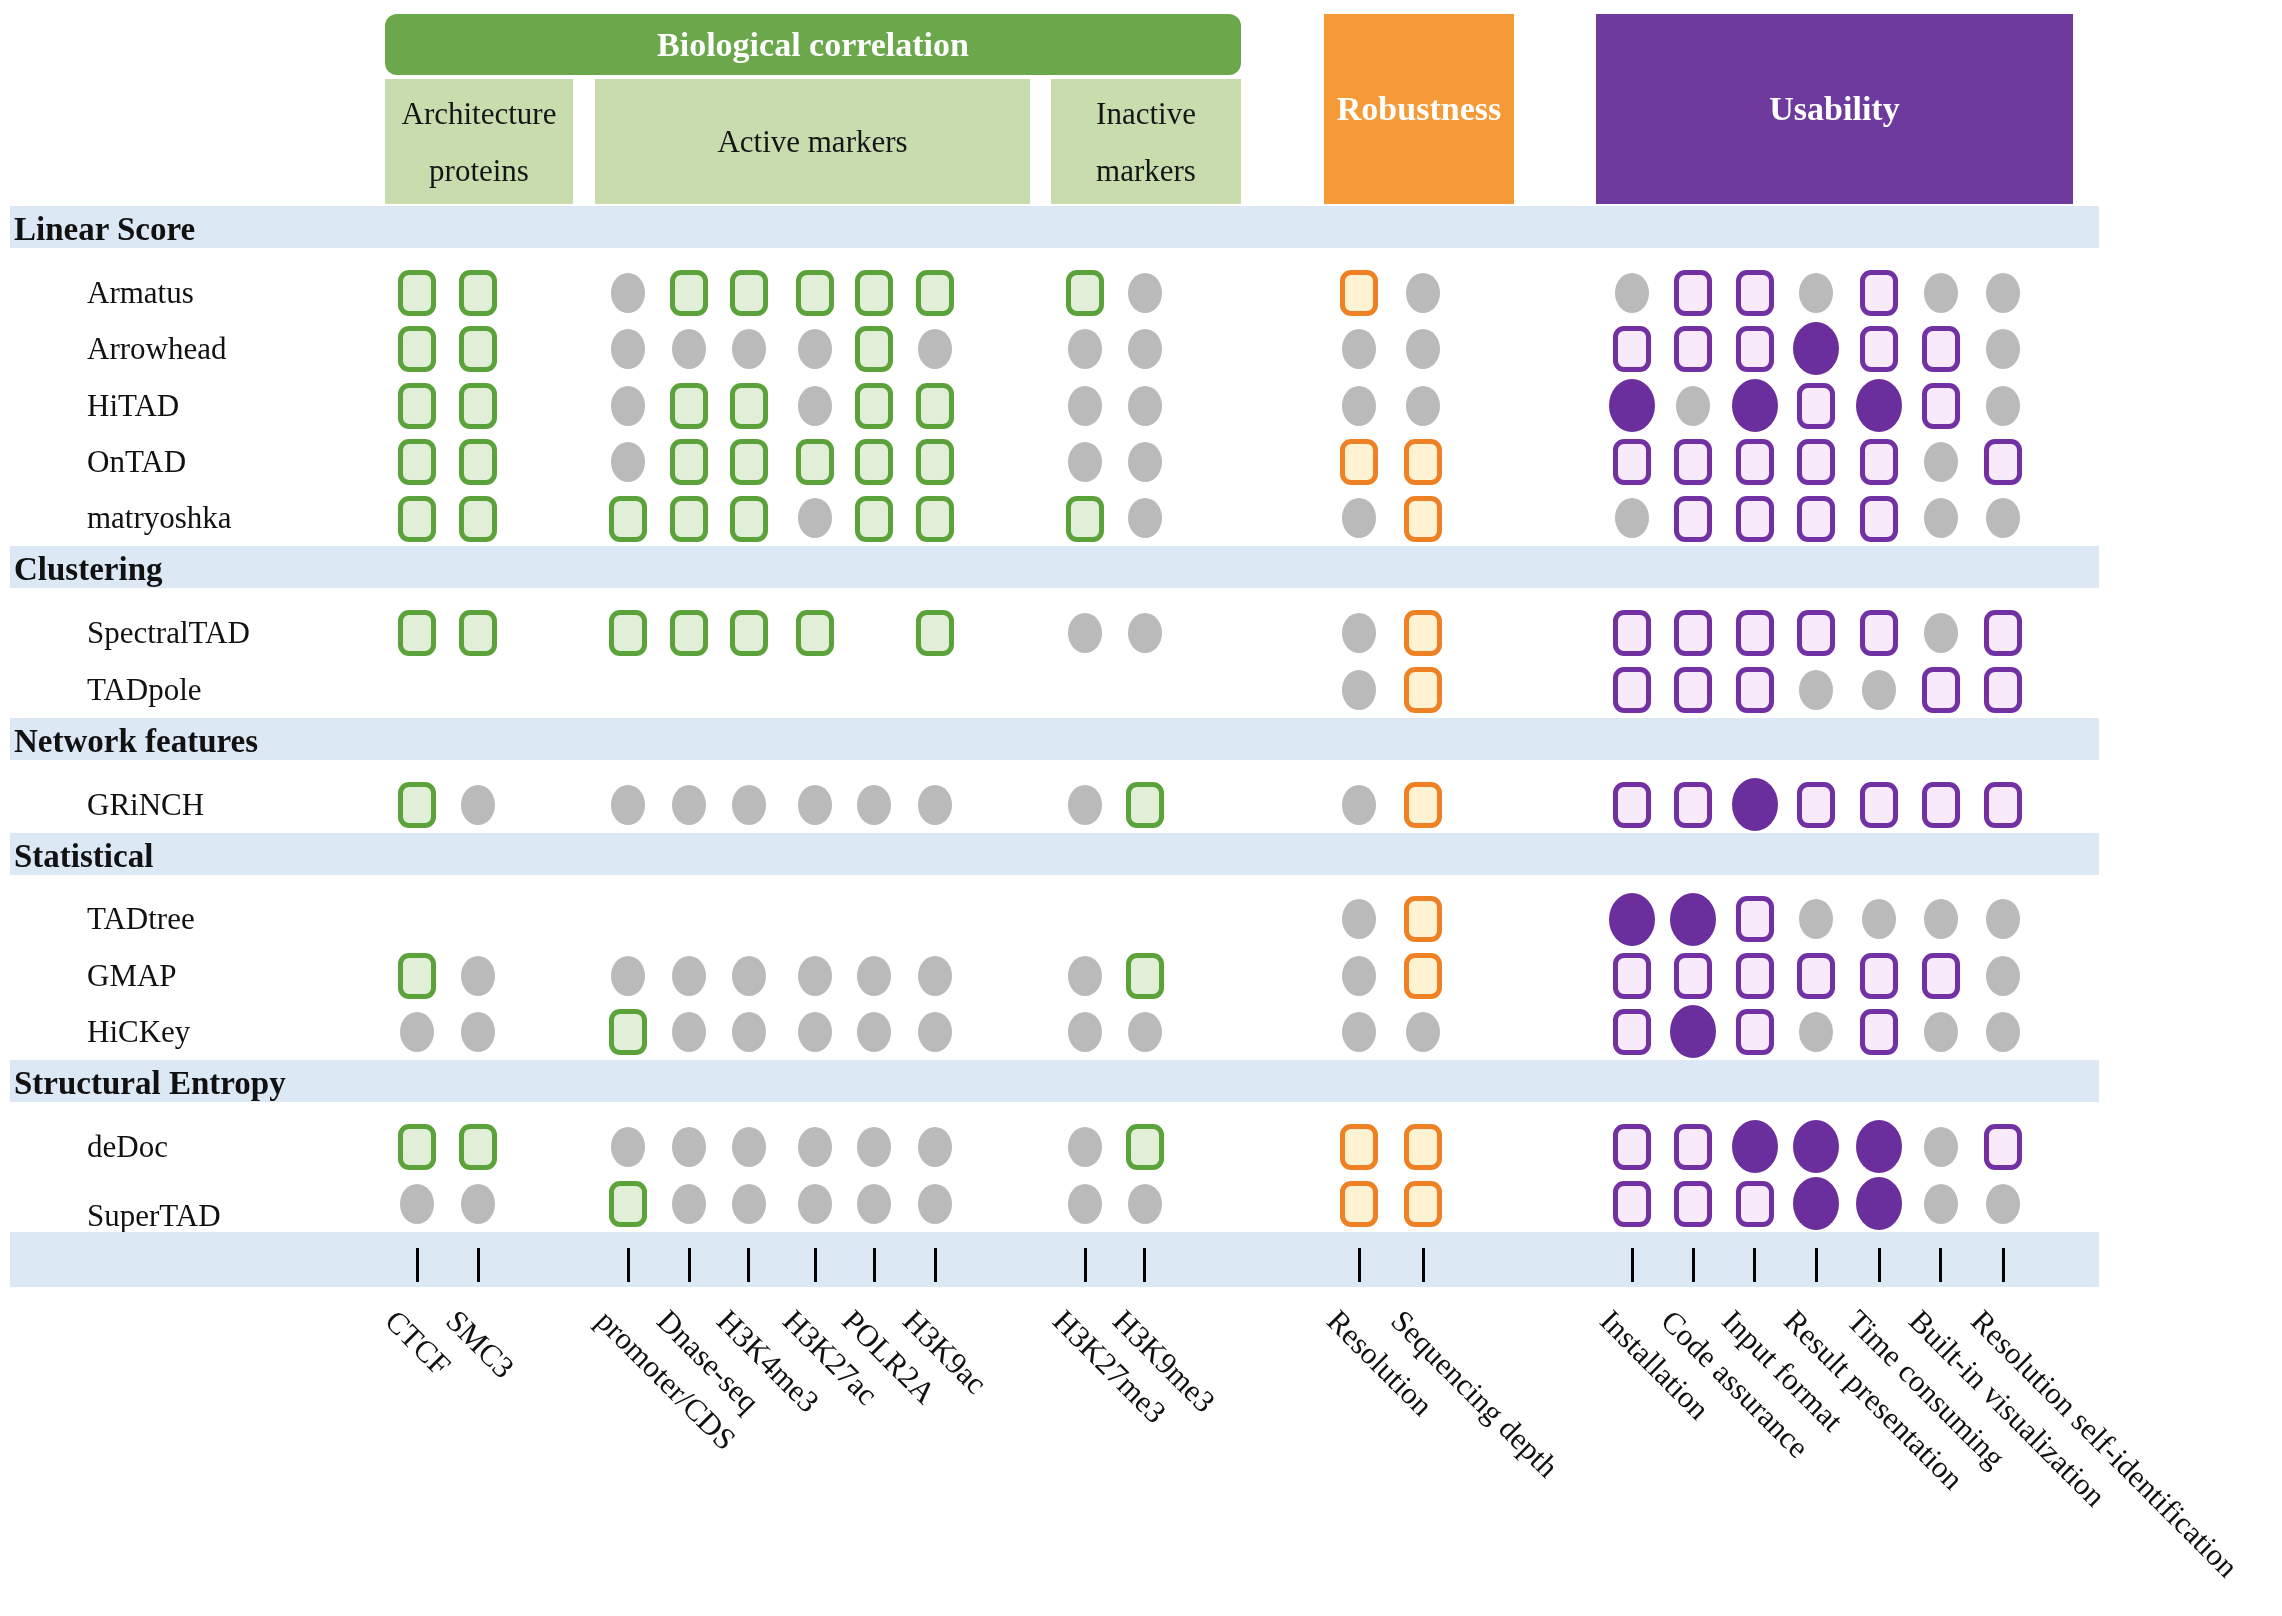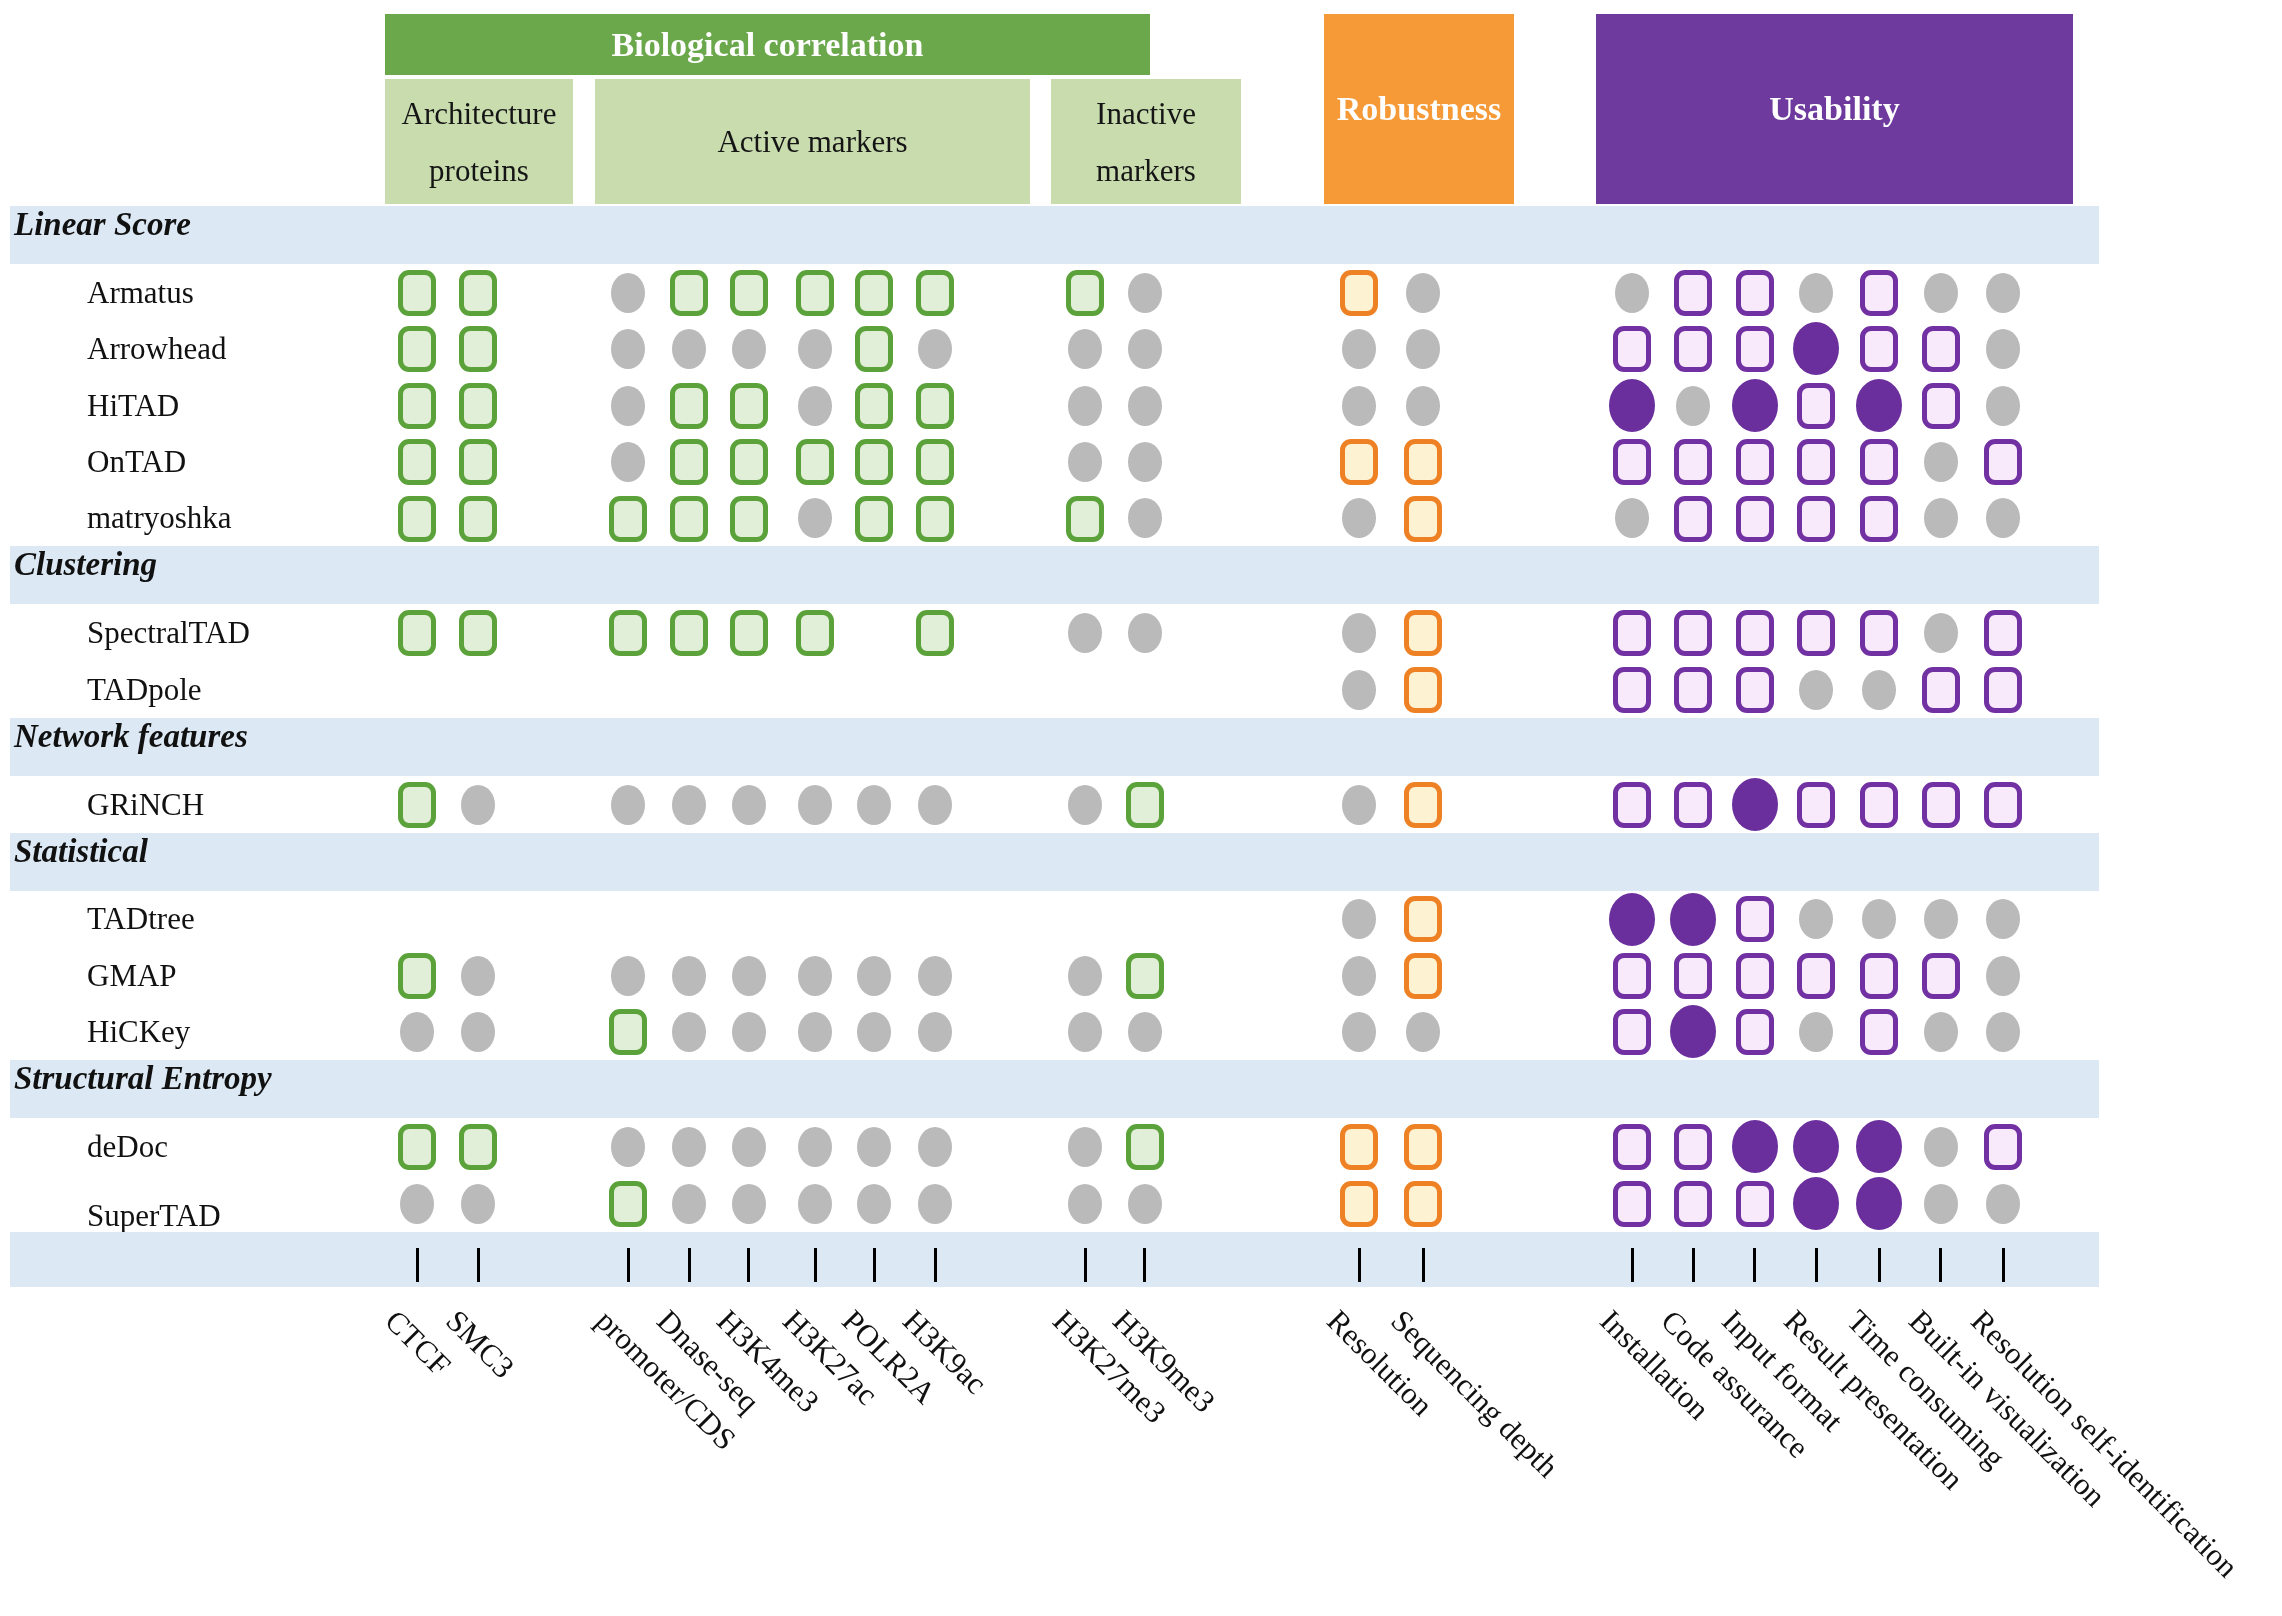--- a/index.html
+++ b/index.html
@@ -8,30 +8,30 @@
     font-family:"Liberation Serif","DejaVu Serif",serif; color:#111;
     overflow:hidden;
   }
   .hdrbox {
     position:absolute; display:flex; align-items:center; justify-content:center;
     text-align:center; box-sizing:border-box;
   }
   .hdr-white { color:#ffffff; font-weight:bold; font-size:34px; }
   .hdr-sub   { color:#151515; font-size:31px; line-height:57px; }
   .method-box    { left:10px;   top:14px; width:297px; height:190px; background:var(--blue-header); font-size:36px; }
-  .bio-box       { left:385px;  top:14px; width:765px; height:61px;  background:var(--dark-green); }
+  .bio-box       { left:385px;  top:14px; width:856px; height:61px;  background:var(--dark-green);border-radius:12px; }
   .arch-box      { left:385px;  top:79px; width:188px; height:125px; background:var(--light-green); }
   .active-box    { left:595px;  top:79px; width:435px; height:125px; background:var(--light-green); }
   .inactive-box  { left:1051px; top:79px; width:190px; height:125px; background:var(--light-green); }
   .robust-box    { left:1324px; top:14px; width:190px; height:190px; background:var(--orange-header); }
   .usability-box { left:1596px; top:14px; width:477px; height:190px; background:var(--purple-header); }
 
   .band {
-    position:absolute; left:10px; width:2089px; height:58px;
-    background:var(--light-blue); display:flex; align-items:flex-start;font-style:italic;
+    position:absolute; left:10px; width:2089px; height:42px;
+    background:var(--light-blue); display:flex; align-items:flex-end;
   }
   .band-label { font-weight:bold; font-size:33px; padding-left:4px; }
   .method-label {
     position:absolute; left:87px; height:40px; line-height:40px; font-size:31px;
     white-space:nowrap;
   }
   .cell { position:absolute; box-sizing:border-box; }
   .cell-g { width:38px; height:46px; border:5px solid var(--green-border);  border-radius:11px; background:var(--green-fill); }
   .cell-o { width:38px; height:46px; border:5px solid var(--orange-border); border-radius:11px; background:var(--orange-fill); }
   .cell-p { width:38px; height:46px; border:5px solid var(--purple-border); border-radius:11px; background:var(--purple-fill); }

